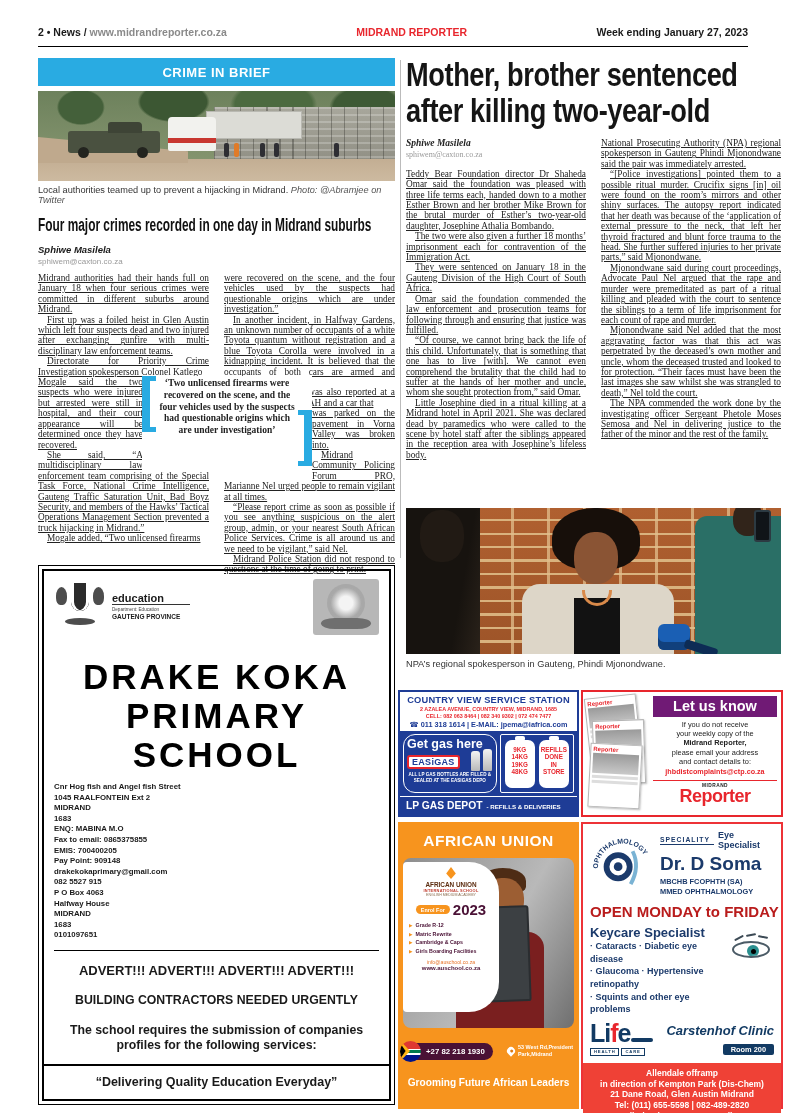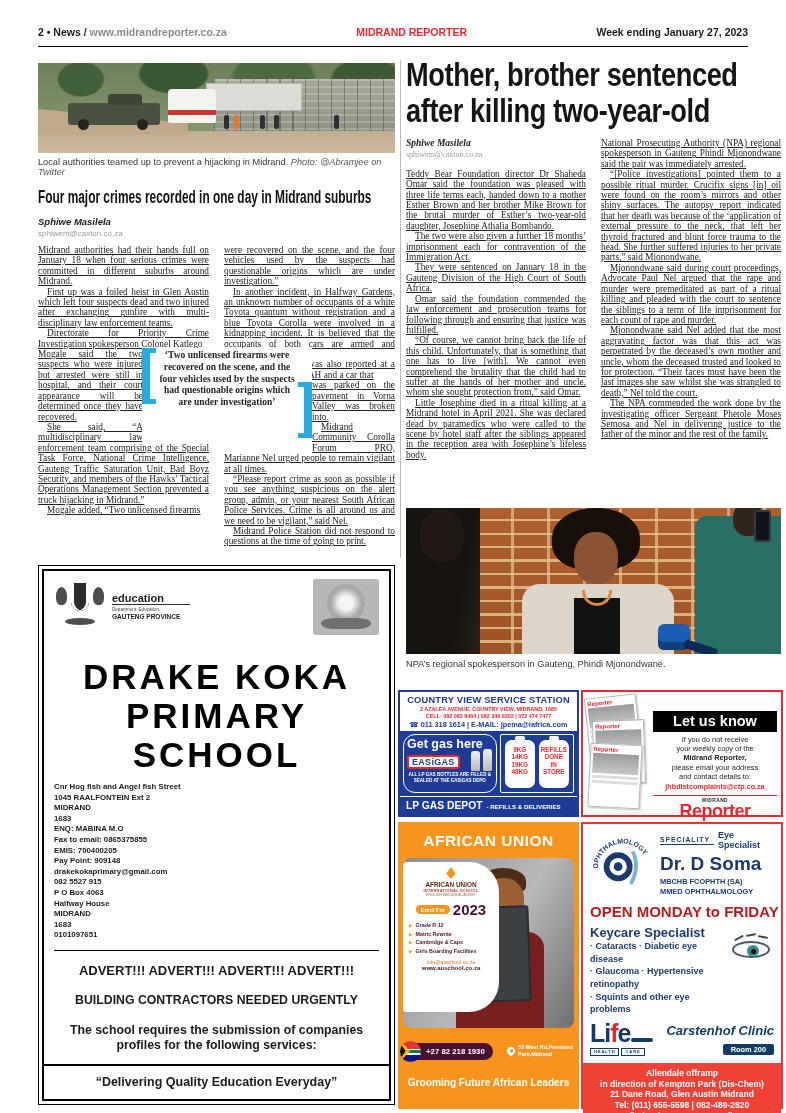--- a/index.html
+++ b/index.html
@@ -194,21 +194,21 @@
   .luk { position:absolute; left:581px; top:690px; width:202px; height:127px; border:2px solid #e8262d; background:#fff; display:flex; padding:4px; gap:4px; }
   .luk-stack { position:relative; width:62px; }
   .news-sheet { position:absolute; width:52px; height:64px; background:#fff; border:1px solid #b5b5b5; box-shadow:1px 1px 2px rgba(0,0,0,.25); padding:2px; }
   .news-sheet .mh { color:#e8262d; font-weight:900; font-size:6px; }
   .news-sheet .ph { margin-top:1px; height:20px; background:linear-gradient(#9a9a9a,#c9c9c9); }
   .news-sheet .tx { margin-top:2px; height:3px; background:#ddd; }
   .ns1 { left:0; top:0; transform:rotate(-6deg); }
   .ns2 { left:6px; top:24px; transform:rotate(-2deg); }
   .ns3 { left:2px; top:48px; transform:rotate(3deg); }
   .luk-right { flex:1; display:flex; flex-direction:column; text-align:center; }
-  .luk-banner { background:#000000; color:#fff; font-weight:900; font-size:14.5px; padding:2px 0 3px;margin-top:15px; }
+  .luk-banner { background:#701a75; color:#fff; font-weight:900; font-size:14.5px; padding:2px 0 3px; }
   .luk-body { font-size:7.4px; line-height:9.2px; margin-top:3px; color:#222; }
   .luk-body .b { font-weight:800; }
   .luk-mail { color:#e8262d; font-weight:800; font-size:7.2px; margin-top:1px; }
   .luk-div { border-top:1.5px solid #e8262d; margin:4px 0 2px; }
   .luk-logo-top { font-size:4.8px; font-weight:900; letter-spacing:.5px; text-align:center; }
   .luk-logo { color:#e8262d; font-weight:900; font-size:18px; line-height:16px; letter-spacing:-.5px; }
   
   .soma { position:absolute; left:581px; top:822px; width:202px; height:287px; border:2.5px solid #ed3237; background:#fff; padding:6px 7px; }
   .soma-top { display:flex; gap:6px; }
   .soma-logo { width:64px; height:56px; flex:none; }
@@ -251,20 +251,21 @@
 
   <div class="masthead">
     <span><span>2 • News / </span><span class="url">www.midrandreporter.co.za</span></span>
     <span class="paper">MIDRAND REPORTER</span>
     <span>Week ending January 27, 2023</span>
   </div>
 
   <div class="vrule"></div>
 
   <div class="crime">
+    <div class="crime-banner">CRIME IN BRIEF</div>
 
     <div class="crime-photo">
       <div class="cp-trees"></div>
       <div class="cp-fence"></div>
       <div class="cp-road"></div>
       <div class="cp-road-wedge"></div>
       <div class="cp-pickup">
         <div class="cp-pickup-cab"></div>
         <span class="cp-wheel" style="left:10px"></span>
         <span class="cp-wheel" style="right:12px"></span>
@@ -300,21 +301,21 @@
         <p class="cont">Mogale said the two suspects who were injured but arrested were still in hospital, and their court appearance will be determined once they have recovered.</p>
         <p>She said, “A multidisciplinary law enforcement team comprising of the Special Task Force, National Crime Intelligence, Gauteng Traffic Saturation Unit, Bad Boyz Security, and members of the Hawks’ Tactical Operations Management Section prevented a truck hijacking in Midrand.”</p>
         <p>Mogale added, “Two unlicensed firearms</p>
       </div>
       <div class="crime-col">
         <p class="first cont">were recovered on the scene, and the four vehicles used by the suspects had questionable origins which are under investigation.”</p>
         <p>In another incident, in Halfway Gardens, an unknown number of occupants of a white Toyota quantum without registration and a blue Toyota Corolla were involved in a kidnapping incident. It is believed that the occupants of both cars are armed and dangerous.</p>
         <p>An armed robbery was also reported at a market in Glenferness AH and a car that</p>
         <div class="sp-l"></div>
         <p class="cont">was parked on the pavement in Vorna Valley was broken into.</p>
-        <p>Midrand Community Corolla Forum PRO, Marianne Nel urged people to remain vigilant at all times.</p>
+        <p>Midrand Community Policing Forum PRO, Marianne Nel urged people to remain vigilant at all times.</p>
         <p>“Please report crime as soon as possible if you see anything suspicious on the alert group, admin, or your nearest South African Police Services. Crime is all around us and we need to be vigilant,” said Nel.</p>
         <p>Midrand Police Station did not respond to questions at the time of going to print.</p>
       </div>
       <div class="pullquote">
         <div class="pq-br l"></div>
         <div class="pq-br r"></div>
         <div class="pq-text">‘Two unlicensed firearms were recovered on the scene, and the four vehicles used by the suspects had questionable origins which are under investigation’</div>
       </div>
     </div>
   </div>

